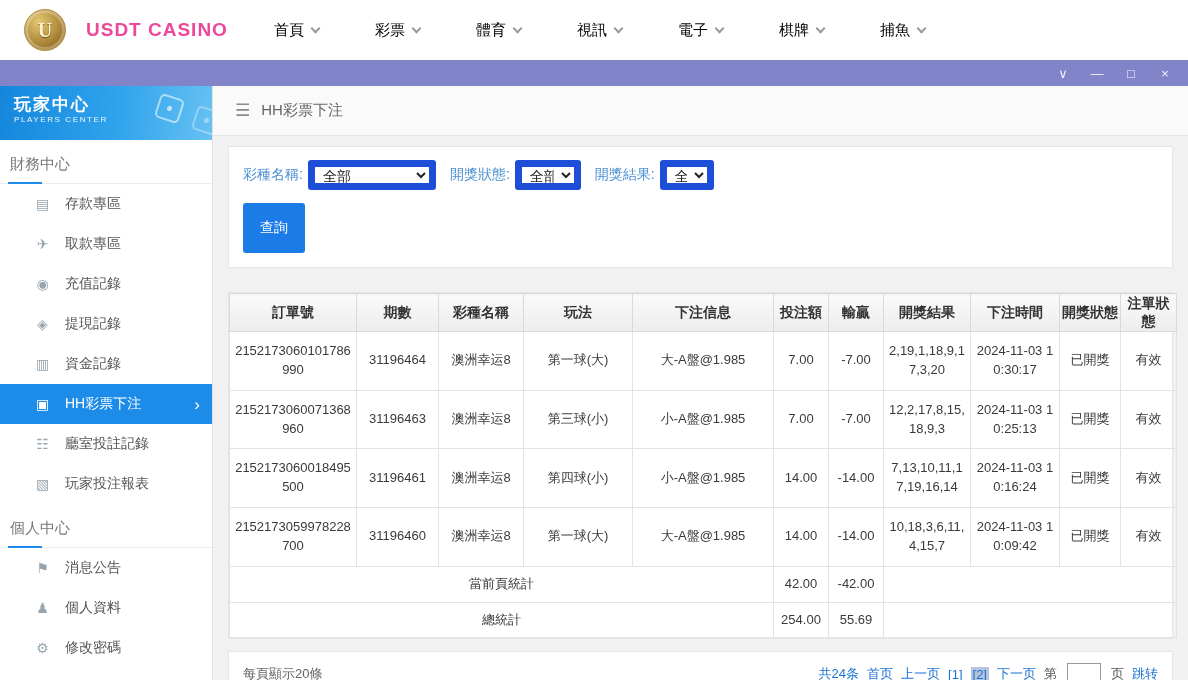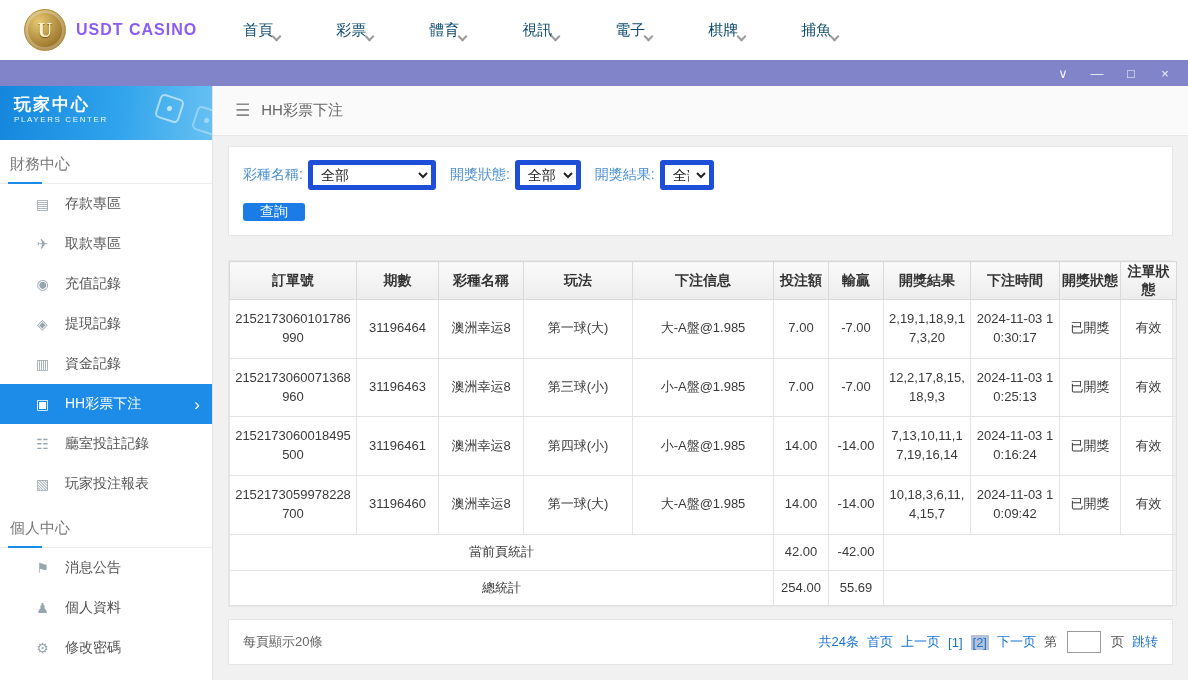--- a/index.html
+++ b/index.html
@@ -4,23 +4,23 @@
 <style>
   *{margin:0;padding:0;box-sizing:border-box}
   html,body{width:1188px;height:680px;overflow:hidden}
   body{font-family:"Liberation Sans","DejaVu Sans",sans-serif;background:#fff;position:relative}
 
   
   .topbar{height:60px;display:flex;align-items:center;padding:0 24px;background:#fff}
   .logo{display:flex;align-items:center}
   .logo-mark{width:42px;height:42px;border-radius:50%;background:radial-gradient(circle at 35% 30%,#e6c873,#9a7428 72%);display:flex;align-items:center;justify-content:center;border:1px solid #b4903c;box-shadow:inset 0 0 0 3px rgba(255,255,255,.28)}
   .logo-mark span{font-family:"Liberation Serif","DejaVu Serif",serif;font-size:20px;font-weight:bold;color:#fdf3cf;text-shadow:0 1px 1px #6d5316}
-  .brand{font-size:16px;font-weight:bold;color:#8b5cf6;letter-spacing:1px;margin-left:10px}
+  .brand{font-size:19px;font-weight:bold;color:#ec4899;letter-spacing:1px;margin-left:20px}
   .nav{display:flex;margin-left:46px;gap:56px}
-  .nav-item{display:flex;align-items:flex-end;font-size:15px;color:#0c4a6e;cursor:pointer}
+  .nav-item{display:flex;align-items:center;gap:8px;font-size:15px;color:#000000;cursor:pointer}
   .chev{width:7px;height:7px;border-right:2px solid #9a9a9a;border-bottom:2px solid #9a9a9a;transform:rotate(45deg);margin-top:-4px}
 
   
   .titlebar{height:26px;background:#8184c9;display:flex;align-items:center;justify-content:flex-end;gap:20px;padding:0 16px;color:#f0f1ff;font-size:13px}
   .tb-btn{cursor:pointer;line-height:1;width:14px;text-align:center}
 
   
   .app{display:flex;height:655px}
   .sidebar{width:213px;background:#fff;border-right:1px solid #e2e2e2;flex-shrink:0}
   .side-head{height:54px;background:linear-gradient(95deg,#1487dd 0%,#2fa3ec 55%,#67c1f2 100%);color:#fff;padding:9px 0 0 14px;position:relative;overflow:hidden}
@@ -39,24 +39,24 @@
 
   
   .main{flex:1;background:#f1f1f1;overflow:hidden}
   .page-head{height:50px;display:flex;align-items:center;gap:11px;padding-left:22px;color:#666;font-size:15px;background:#fafafa;border-bottom:1px solid #e7e7e7}
   .page-head .burger{color:#8a8a8a;font-size:17px}
   .panel{background:#fff;border:1px solid #e6e6e6;margin:0 15px}
   .filter{margin-top:10px;padding:13px 14px 14px}
   .frow{display:flex;align-items:flex-start;flex-wrap:wrap}
   .fgroup{display:flex;align-items:center;margin-right:14px}
   .flabel{font-size:14px;color:#4a90d2;margin-right:5px;white-space:nowrap}
-  select{height:30px;border:5px solid #1d4ed8;border-radius:3px;background:#fff;font-size:14px;color:#222;padding:0 4px;font-family:Liberation Sans, sans-serif}
+  select{height:30px;border:7px solid #1d4ed8;border-radius:3px;background:#fff;font-size:14px;color:#222;padding:0 4px;font-family:Liberation Sans, sans-serif}
   .s1{width:128px}.s2{width:66px}.s3{width:54px}
   .dinput{height:30px;width:152px;border:1px solid #c9c9c9;border-radius:3px;font-size:14px;color:#993333;padding:0 9px;font-family:inherit}
-  .btn-search{margin-top:13px;background:#1b7ce8;color:#fff;border:none;border-radius:3px;font-size:14px;padding:0 17px;cursor:pointer;font-family:inherit}
+  .btn-search{margin-top:13px;background:#1b7ce8;color:#fff;border:none;border-radius:3px;font-size:14px;padding:16px 17px;cursor:pointer;font-family:inherit}
 
   
   .tbl-panel{margin-top:24px}
   table{width:100%;border-collapse:collapse;table-layout:fixed}
   th{background:linear-gradient(#fafafa,#ededed);border:1px solid #d9d9d9;font-size:14px;color:#333;height:38px;font-weight:bold;padding:0 2px}
   td{border:1px solid #e3e3e3;font-size:13px;color:#3a3a3a;text-align:center;padding:10px 3px;line-height:1.45;word-break:break-all}
   tr.sumrow td{padding:8px 3px}
 
   
   .pager{margin-top:12px;height:46px;display:flex;align-items:center;justify-content:space-between;padding:0 14px;font-size:13px;color:#666}

